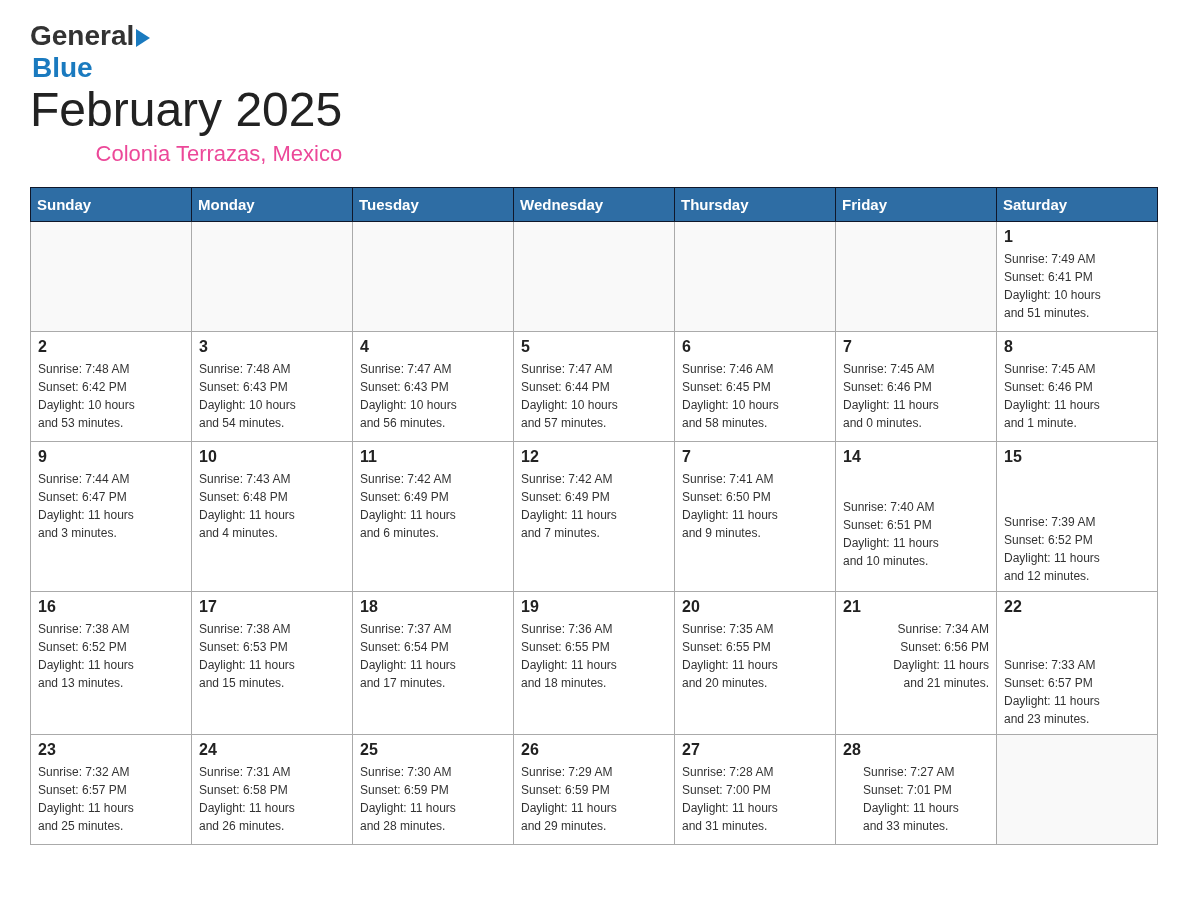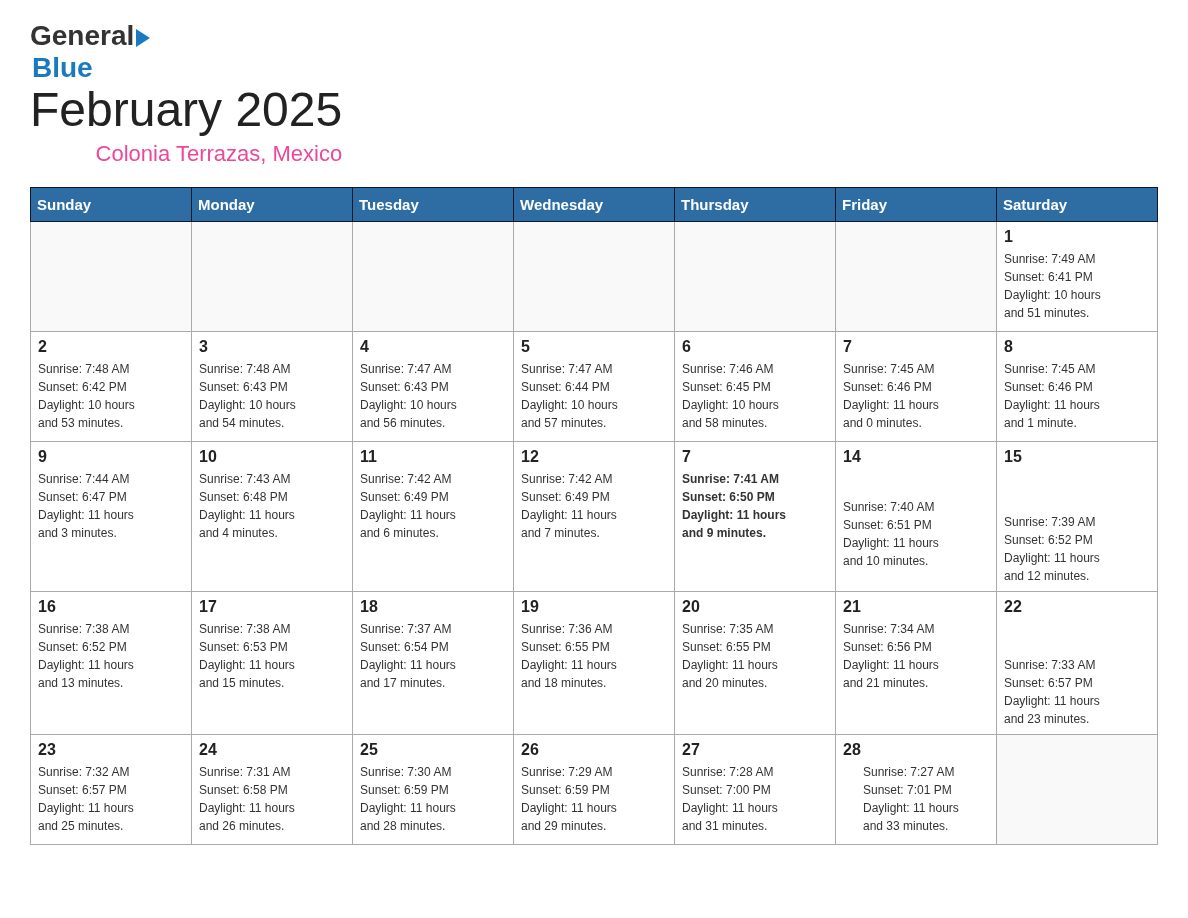--- a/index.html
+++ b/index.html
@@ -221,21 +221,21 @@
         </td>
         <td>
           <div class="day-number">12</div>
           <div class="day-info" style="white-space: pre-line;">Sunrise: 7:42 AM
 Sunset: 6:49 PM
 Daylight: 11 hours
 and 7 minutes.</div>
         </td>
         <td>
           <div class="day-number">7</div>
-          <div class="day-info" style="white-space: pre-line; font-weight: bold;">Sunrise: 7:41 AM
+          <div class="day-info" style="white-space: pre-line;">Sunrise: 7:41 AM
 Sunset: 6:50 PM
 Daylight: 11 hours
 and 9 minutes.</div>
         </td>
         <td>
           <div class="day-number">14</div>
           <div class="day-info" style="white-space: pre-line; margin-top: 32px;">Sunrise: 7:40 AM
 Sunset: 6:51 PM
 Daylight: 11 hours
 and 10 minutes.</div>
@@ -279,21 +279,21 @@
         </td>
         <td>
           <div class="day-number">20</div>
           <div class="day-info" style="white-space: pre-line;">Sunrise: 7:35 AM
 Sunset: 6:55 PM
 Daylight: 11 hours
 and 20 minutes.</div>
         </td>
         <td>
           <div class="day-number">21</div>
-          <div class="day-info" style="white-space: pre-line;">Sunrise: 7:34 AM
+          <div class="day-info" style="white-space: pre-line; text-align: right;">Sunrise: 7:34 AM
 Sunset: 6:56 PM
 Daylight: 11 hours
 and 21 minutes.</div>
         </td>
         <td>
           <div class="day-number">22</div>
           <div class="day-info" style="white-space: pre-line; margin-top: 40px;">Sunrise: 7:33 AM
 Sunset: 6:57 PM
 Daylight: 11 hours
 and 23 minutes.</div>

